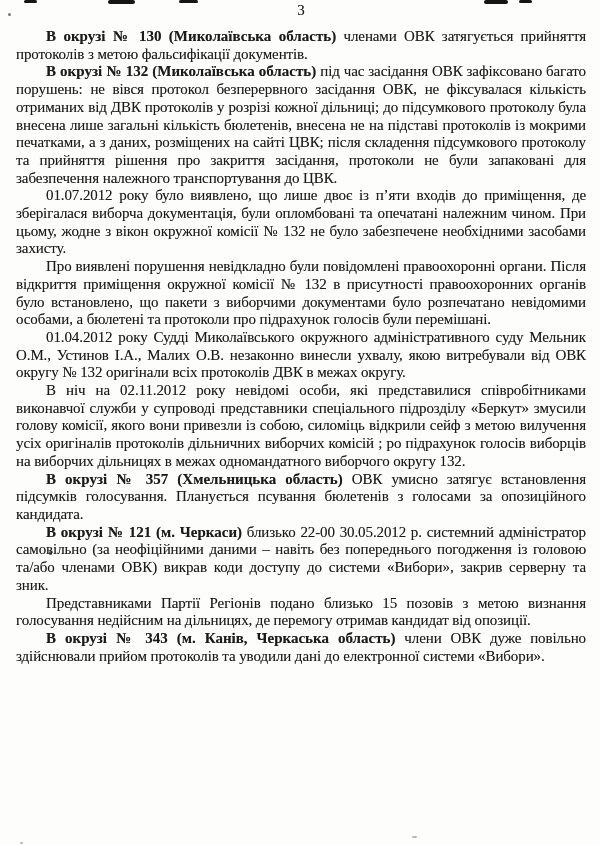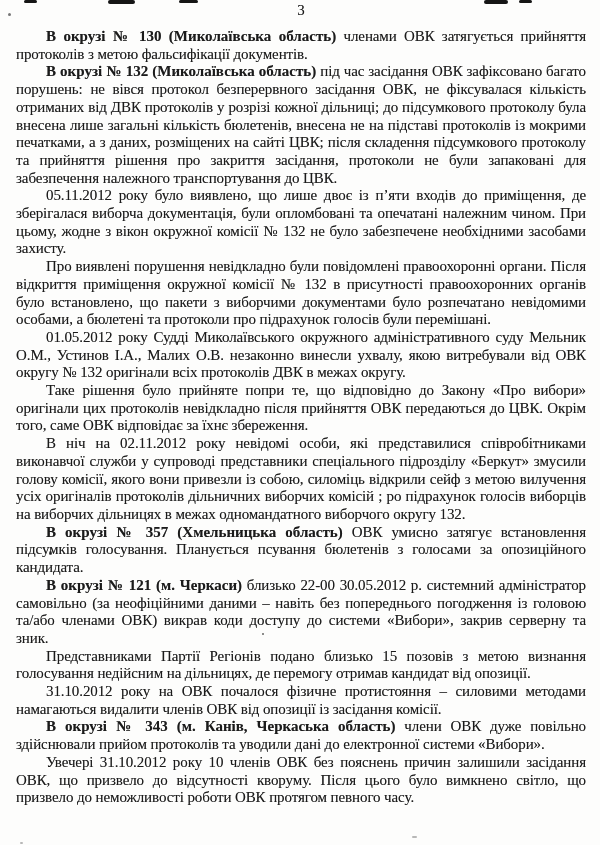--- a/index.html
+++ b/index.html
@@ -67,25 +67,22 @@
 <div class="artifact a-dot2"></div>
 <div class="artifact a-dot3"></div>
 <div class="artifact faint a-dot4"></div>
 <div class="artifact faint a-dot5"></div>
 
 <div class="page">
   <div class="page-number">3</div>
   <div class="doc-body">
       <p class="para"><span class="bold">В окрузі № 130 (Миколаївська область)</span><span> членами ОВК затягується прийняття протоколів з метою фальсифікації документів.</span></p>
       <p class="para"><span class="bold">В окрузі № 132 (Миколаївська область)</span><span> під час засідання ОВК зафіксовано багато порушень: не вівся протокол безперервного засідання ОВК, не фіксувалася кількість отриманих від ДВК протоколів у розрізі кожної дільниці; до підсумкового протоколу була внесена лише загальні кількість бюлетенів, внесена не на підставі протоколів із мокрими печатками, а з даних, розміщених на сайті ЦВК; після складення підсумкового протоколу та прийняття рішення про закриття засідання, протоколи не були запаковані для забезпечення належного транспортування до ЦВК.</span></p>
-      <p class="para"><span>05.11.2012 року було виявлено, що лише двоє із п’яти входів до приміщення, де зберігалася виборча документація, були опломбовані та опечатані належним чином. При цьому, жодне з вікон окружної комісії № 132 не було забезпечене необхідними засобами захисту.</span></p>
+      <p class="para"><span>01.07.2012 року було виявлено, що лише двоє із п’яти входів до приміщення, де зберігалася виборча документація, були опломбовані та опечатані належним чином. При цьому, жодне з вікон окружної комісії № 132 не було забезпечене необхідними засобами захисту.</span></p>
       <p class="para"><span>Про виявлені порушення невідкладно були повідомлені правоохоронні органи. Після відкриття приміщення окружної комісії № 132 в присутності правоохоронних органів було встановлено, що пакети з виборчими документами було розпечатано невідомими особами, а бюлетені та протоколи про підрахунок голосів були перемішані.</span></p>
-      <p class="para"><span>01.05.2012 року Судді Миколаївського окружного адміністративного суду Мельник О.М., Устинов І.А., Малих О.В. незаконно винесли ухвалу, якою витребували від ОВК округу № 132 оригінали всіх протоколів ДВК в межах округу.</span></p>
-      <p class="para"><span>Таке рішення було прийняте попри те, що відповідно до Закону «Про вибори» оригінали цих протоколів невідкладно після прийняття ОВК передаються до ЦВК. Окрім того, саме ОВК відповідає за їхнє збереження.</span></p>
+      <p class="para"><span>01.04.2012 року Судді Миколаївського окружного адміністративного суду Мельник О.М., Устинов І.А., Малих О.В. незаконно винесли ухвалу, якою витребували від ОВК округу № 132 оригінали всіх протоколів ДВК в межах округу.</span></p>
       <p class="para"><span>В ніч на 02.11.2012 року невідомі особи, які представилися співробітниками виконавчої служби у супроводі представники спеціального підрозділу «Беркут» змусили голову комісії, якого вони привезли із собою, силоміць відкрили сейф з метою вилучення усіх оригіналів протоколів дільничних виборчих комісій ; ро підрахунок голосів виборців на виборчих дільницях в межах одномандатного виборчого округу 132.</span></p>
       <p class="para"><span class="bold">В окрузі № 357 (Хмельницька область)</span><span> ОВК умисно затягує встановлення підсумків голосування. Планується псування бюлетенів з голосами за опозиційного кандидата.</span></p>
       <p class="para"><span class="bold">В окрузі № 121 (м. Черкаси)</span><span> близько 22-00 30.05.2012 р. системний адміністратор самовільно (за неофіційними даними – навіть без попереднього погодження із головою та/або членами ОВК) викрав коди доступу до системи «Вибори», закрив серверну та зник.</span></p>
       <p class="para"><span>Представниками Партії Регіонів подано близько 15 позовів з метою визнання голосування недійсним на дільницях, де перемогу отримав кандидат від опозиції.</span></p>
-      <p class="para"><span>31.10.2012 року на ОВК почалося фізичне протистояння – силовими методами намагаються видалити членів ОВК від опозиції із засідання комісії.</span></p>
       <p class="para"><span class="bold">В окрузі № 343 (м. Канів, Черкаська область)</span><span> члени ОВК дуже повільно здійснювали прийом протоколів та уводили дані до електронної системи «Вибори».</span></p>
-      <p class="para"><span>Увечері 31.10.2012 року 10 членів ОВК без пояснень причин залишили засідання ОВК, що призвело до відсутності кворуму. Після цього було вимкнено світло, що призвело до неможливості роботи ОВК протягом певного часу.</span></p>
     </div>
 </div>
 
 </body></html>

